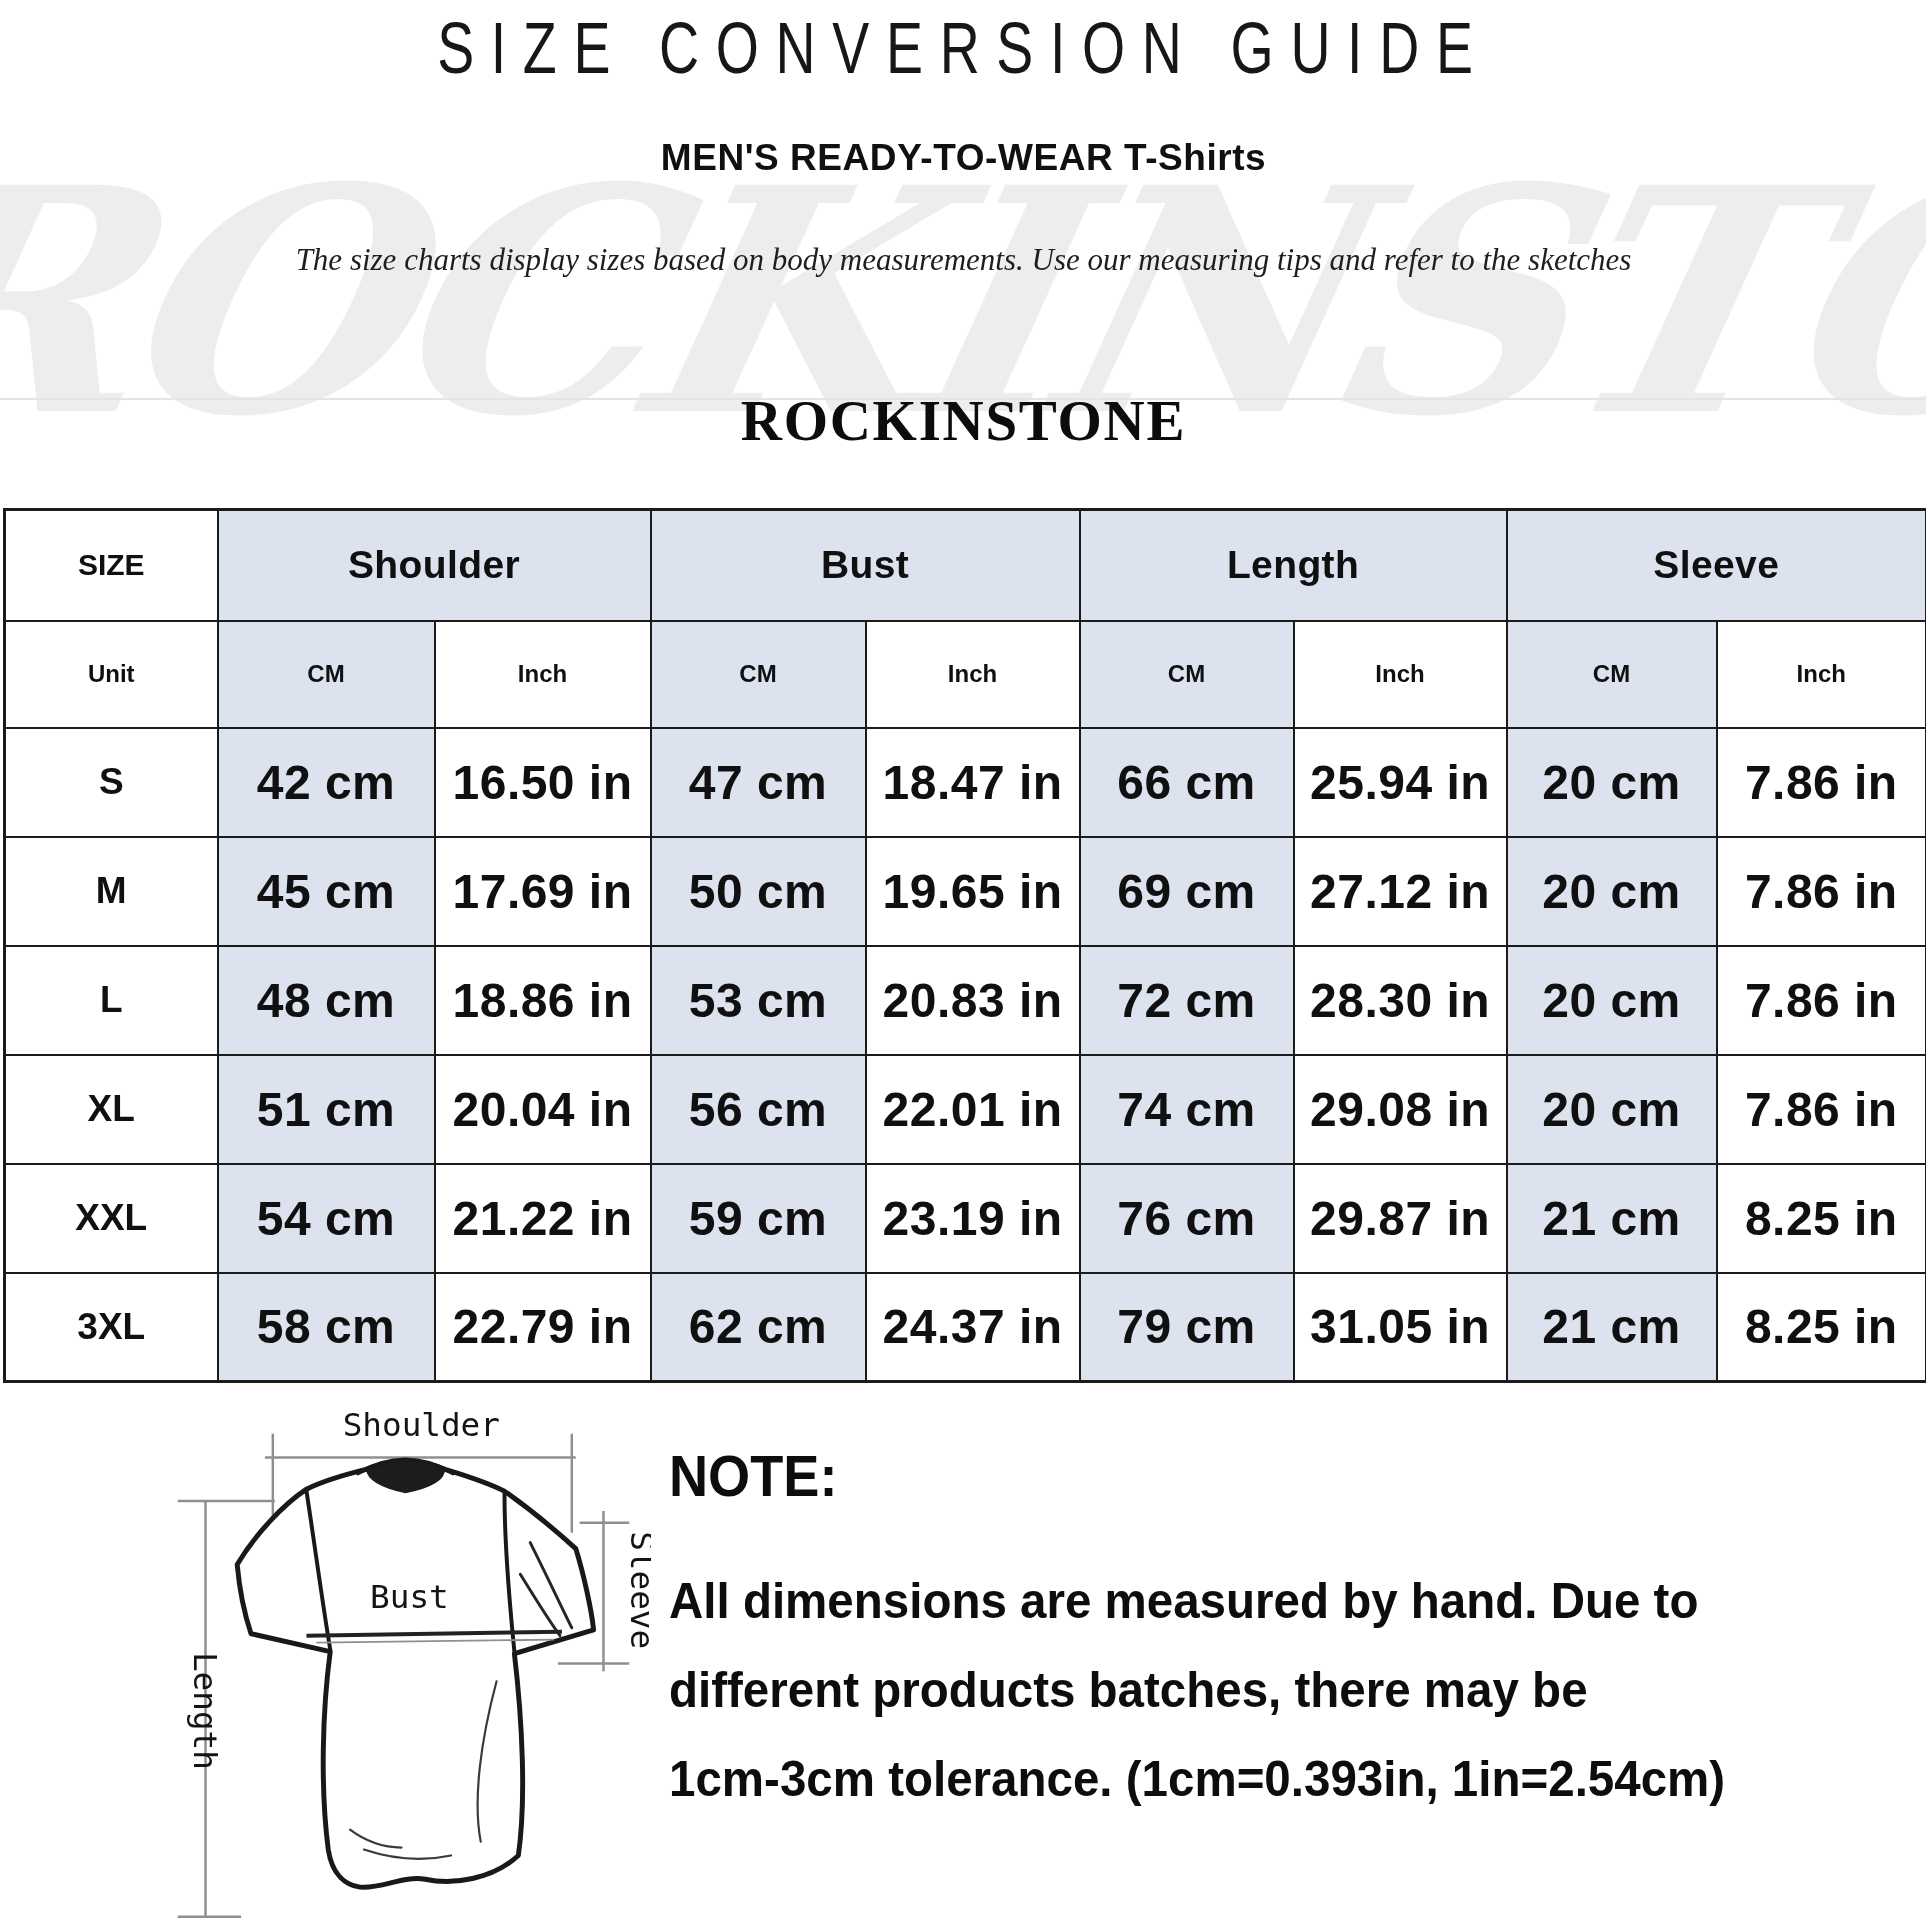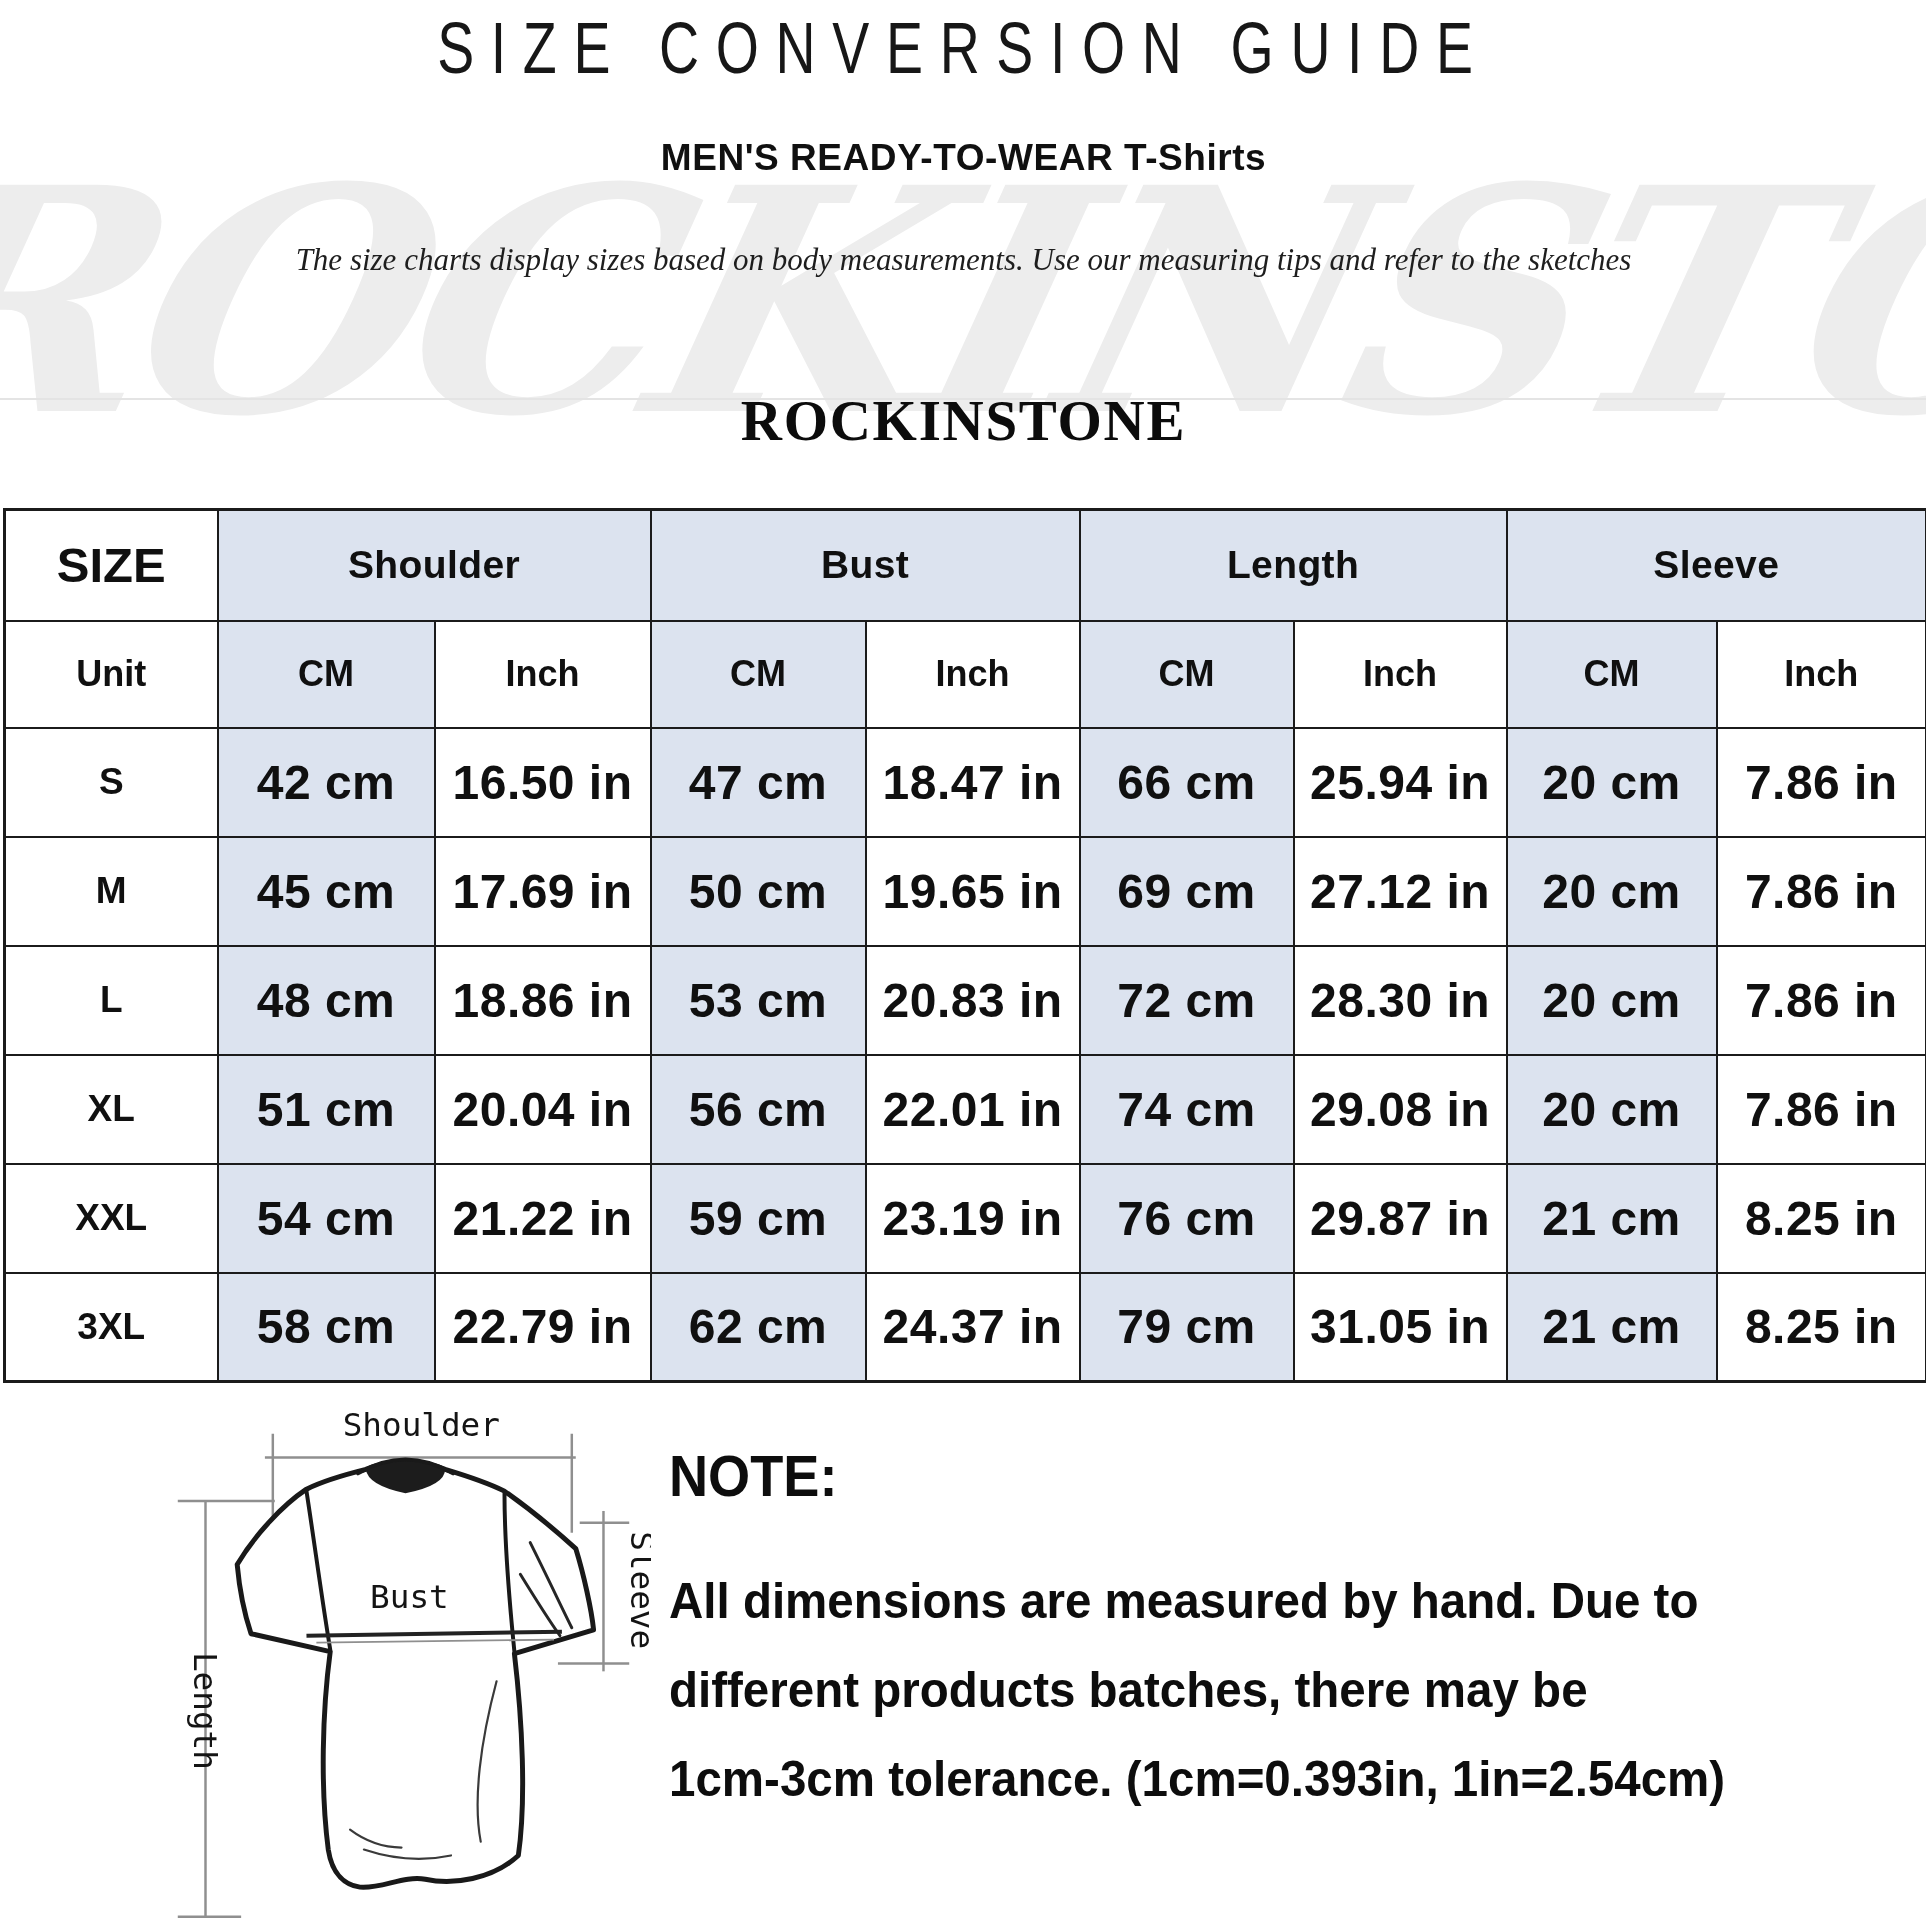--- a/index.html
+++ b/index.html
@@ -23,23 +23,23 @@
   .brand{position:absolute;top:388px;left:0;width:100%;text-align:center;
          font-family:"Liberation Serif",serif;font-weight:700;font-size:57px;
          letter-spacing:.03em;color:#0c0c0c;}
   
   .tbl-wrap{position:absolute;left:3px;top:508px;}
   table.tbl{border-collapse:collapse;table-layout:fixed;width:1921px;border:3px solid #1b1b1b;}
   table.tbl td{border:2.5px solid #1b1b1b;text-align:center;vertical-align:middle;
                font-weight:700;color:#101010;overflow:hidden;}
   tr.h1{height:111px;} tr.h2{height:107px;} tr.d{height:109px;}
   td.b{background:#dce3ef;}
-  td.corner{font-size:49px;}
+  td.corner{font-size:30px;}
   td.group{font-size:39px;letter-spacing:.01em;}
-  td.unit{font-size:36px;}
+  td.unit{font-size:24px;}
   td.size{font-size:37px;}
   td.val{font-size:48px;letter-spacing:.01em;}
   
   .note{position:absolute;left:669px;top:1443px;transform:scaleX(.95);transform-origin:left top;}
   .note-h{font-size:57px;font-weight:700;margin:0 0 48px 0;color:#0d0d0d;}
   .note-l{font-size:50px;font-weight:700;line-height:89px;white-space:nowrap;color:#0d0d0d;}
   
   .sketch{position:absolute;left:156px;top:1384px;}
   .mline{stroke:#8f8f8f;stroke-width:2.5;fill:none;}
   .shirt{stroke:#191919;stroke-width:5;fill:#ffffff;stroke-linejoin:round;stroke-linecap:round;}

